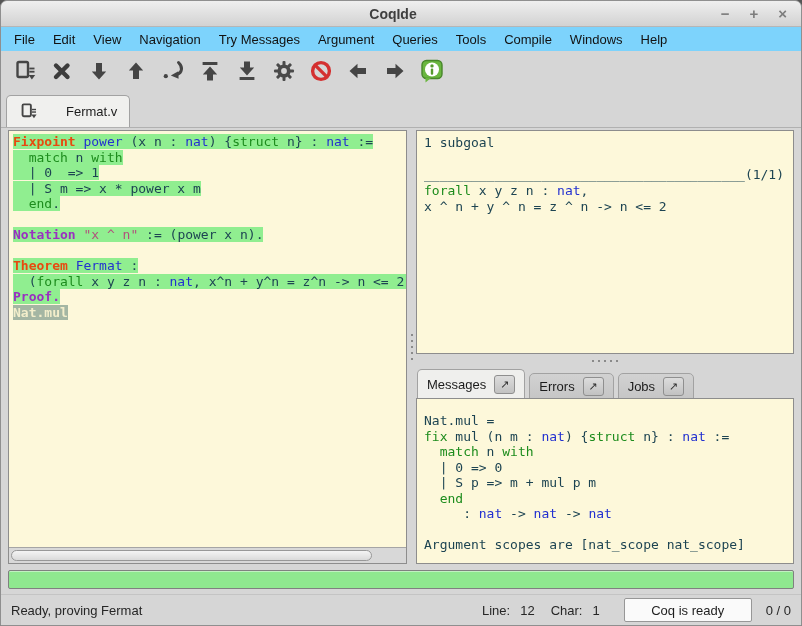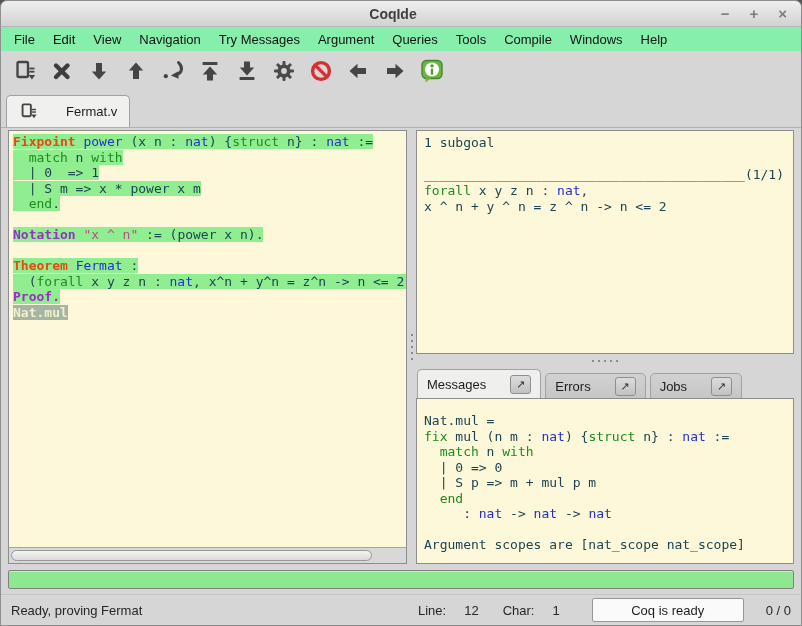--- a/index.html
+++ b/index.html
@@ -33,21 +33,21 @@
   .win-controls {
     margin-left:auto; z-index:2;
     display:flex; gap:20px; padding-right:14px;
     color:#7d7d7d; font-size:15px; font-weight:bold;
   }
   .win-controls span { cursor:default; line-height:24px; }
   
   .menubar {
     height:24px; flex:0 0 24px;
     display:flex; align-items:center;
-    padding:0 4px; background:#86efac;
+    padding:0 4px; background:#7dd3fc;
   }
   .menu-item { padding:3px 9px; font-size:13px; color:#121212; }
   
   .toolbar {
     height:40px; flex:0 0 40px;
     display:flex; align-items:center; gap:9px;
     padding:2px 10px;
   }
   .tool { width:28px; height:28px; display:flex; align-items:center; justify-content:center; }
   
@@ -105,21 +105,21 @@
     background:var(--editor-bg);
     padding:4px 7px; overflow:hidden;
   }
   .hsplit {
     height:14px; flex:0 0 14px;
     display:flex; align-items:center; justify-content:center; gap:4px;
   }
   .msg-notebook { flex:1; display:flex; flex-direction:column; min-height:0; }
   .msg-tabs { height:31px; flex:0 0 31px; display:flex; align-items:flex-end; padding-left:1px; }
   .msg-tab {
-    display:flex; align-items:center; gap:24px;
+    display:flex; align-items:center; gap:8px;
     padding:0 9px; margin-right:4px;
     height:26px; font-size:13px; color:#1c1c1c;
     background:linear-gradient(#d2d2d2,#c6c6c6);
     border:1px solid #a2a2a2;
     border-radius:5px 5px 0 0;
   }
   .msg-tab.active { height:30px; background:#efefed; border-bottom-color:#efefed; }
   .detach-btn {
     width:21px; height:19px;
     background:linear-gradient(#dcdcdc,#c2c2c2);
@@ -153,28 +153,28 @@
   .c-tx { color:var(--text); }
   
   .progress-wrap { height:26px; flex:0 0 26px; padding:2px 7px 5px 7px; }
   .progress {
     height:100%; background:var(--progress);
     border:1px solid #808080; border-radius:2px;
     box-shadow:inset 0 1px 0 rgba(255,255,255,.45);
   }
   .statusbar {
     height:31px; flex:0 0 31px;
-    display:flex; align-items:center; gap:14px;
+    display:flex; align-items:center; gap:6px;
     padding:0 10px; font-size:13px; color:#262626;
     border-top:1px solid #c4c4c4;
   }
   .status-msg { flex:1; }
   .lv { margin:0 10px 0 4px; }
   .state-box {
-    width:152px; height:24px;
+    width:128px; height:24px;
     display:flex; align-items:center; justify-content:center;
     background:#fafafa; border:1px solid #979797; border-radius:2px;
     margin:0 8px; color:#1e1e1e;
   }
   svg { display:block; }
 </style>
 </head>
 <body>
 
 <div class="window">

